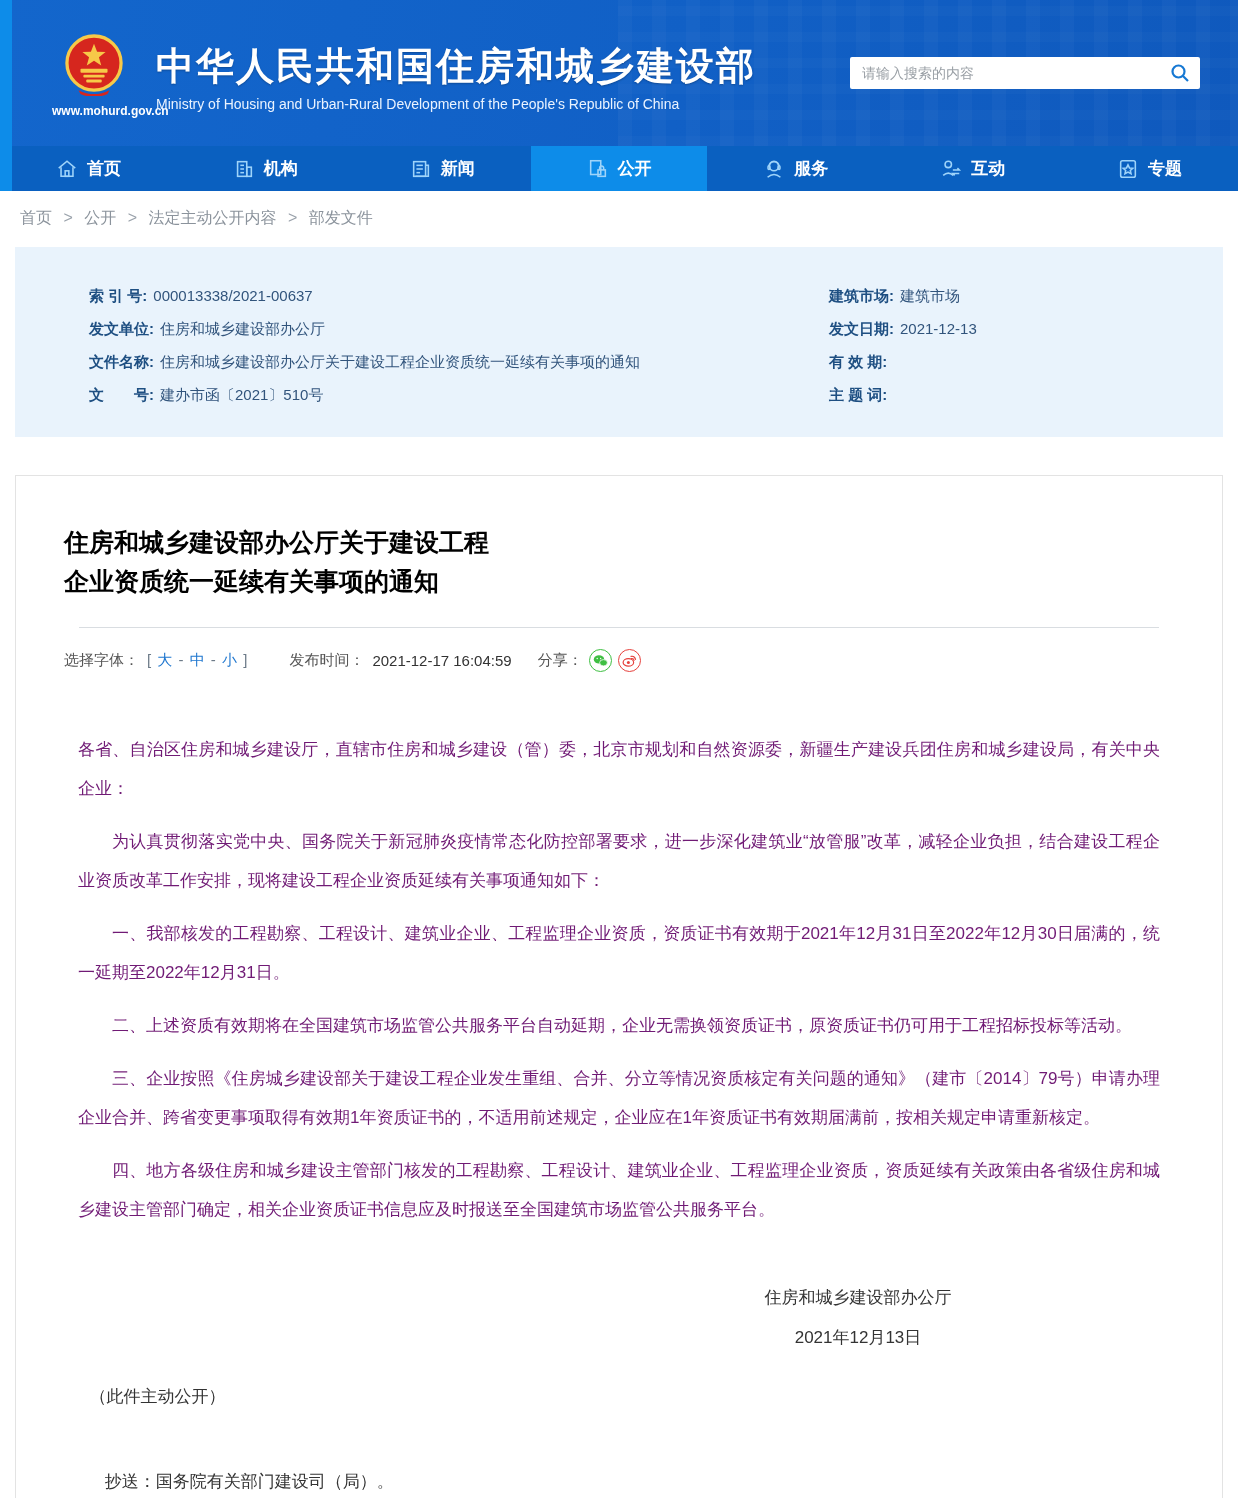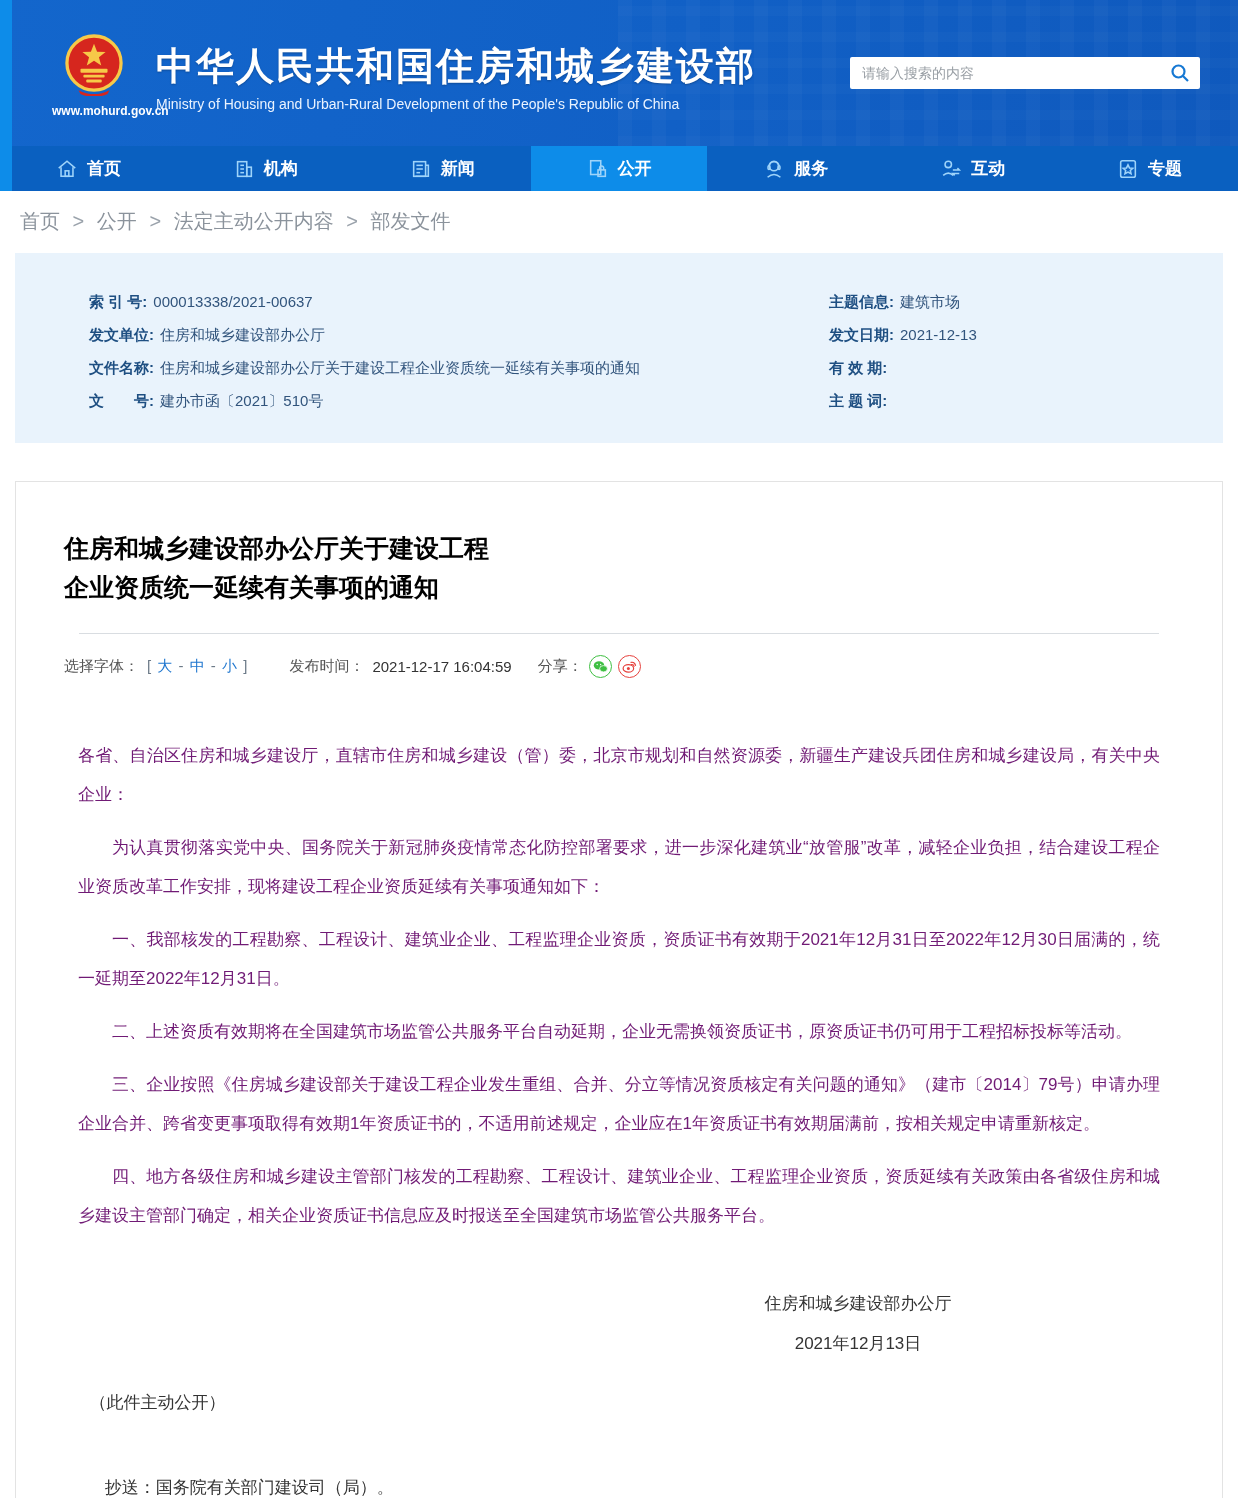--- a/index.html
+++ b/index.html
@@ -42,21 +42,21 @@
   .search-btn{ width:40px; height:32px; display:flex; align-items:center; justify-content:center;
     background:none; border:none; cursor:pointer; }
   
   .main-nav{ height:45px; background:#0a60c0; display:flex; }
   .nav-item{ flex:1; display:flex; align-items:center; justify-content:center; gap:9px;
     color:#fff; font-size:17px; font-weight:bold; text-decoration:none; cursor:pointer; }
   .nav-item.active{ background:#0d8ce9; }
   .nav-ico{ display:inline-flex; }
   .nav-ico svg{ stroke:#9fd4fa; }
   
-  .breadcrumb{ padding:17px 20px 12px 20px; font-size:20px; color:#8b939c; }
+  .breadcrumb{ padding:17px 20px 12px 20px; font-size:16px; color:#8b939c; }
   .breadcrumb .crumb{ color:#8b939c; text-decoration:none; cursor:pointer; }
   .breadcrumb .sep{ margin:0 7px; color:#9aa2ab; }
   
   .meta-panel{ margin:6px 15px 0 15px; background:#e9f3fc; padding:32px 0 26px 0; display:flex; }
   .meta-col{ display:flex; flex-direction:column; }
   .meta-col.left{ width:790px; padding-left:74px; }
   .meta-col.right{ flex:1; padding-left:24px; }
   .meta-row{ display:flex; font-size:15px; line-height:33px; white-space:nowrap; }
   .meta-label{ font-weight:bold; color:#1e4f82; margin-right:6px; }
   .meta-value{ color:#31547c; }
@@ -228,21 +228,21 @@
       <span class="meta-label">文件名称:</span>
       <span class="meta-value">住房和城乡建设部办公厅关于建设工程企业资质统一延续有关事项的通知</span>
     </div>
     <div class="meta-row">
       <span class="meta-label">文　　号:</span>
       <span class="meta-value">建办市函〔2021〕510号</span>
     </div>
   </div>
   <div class="meta-col right">
     <div class="meta-row">
-      <span class="meta-label">主题信息:</span>
+      <span class="meta-label">建筑市场:</span>
       <span class="meta-value">建筑市场</span>
     </div>
     <div class="meta-row">
       <span class="meta-label">发文日期:</span>
       <span class="meta-value">2021-12-13</span>
     </div>
     <div class="meta-row">
       <span class="meta-label">有 效 期:</span>
       <span class="meta-value"></span>
     </div>

